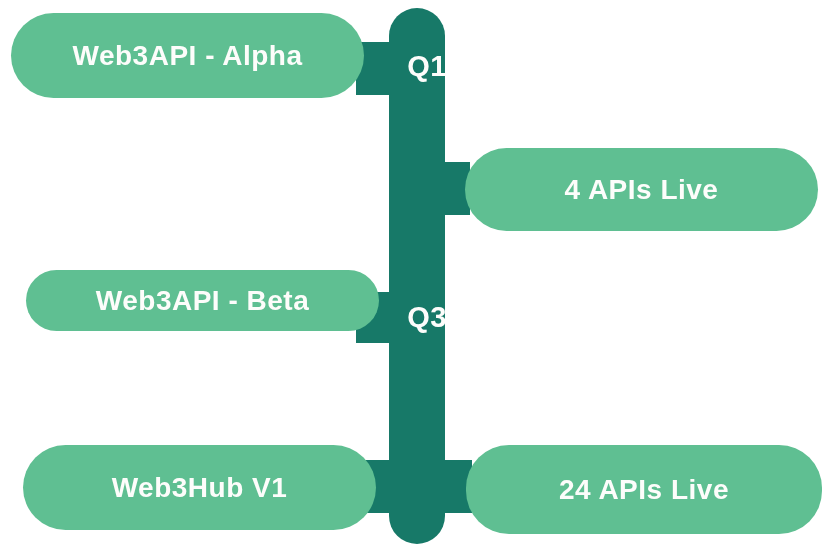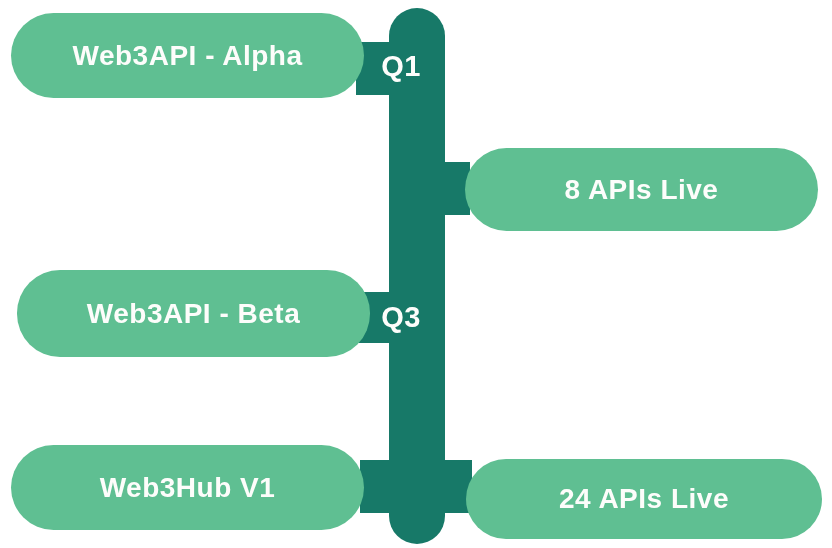--- a/index.html
+++ b/index.html
@@ -47,21 +47,21 @@
   }
   .pill span {
     color: var(--text);
     font-size: 28px;
     font-weight: 700;
     letter-spacing: 0.5px;
     white-space: nowrap;
   }
   .qlabel {
     position: absolute;
-    left: 373px;
+    left: 399px;
     width: 56px;
     text-align: center;
     color: var(--text);
     font-size: 29px;
     font-weight: 700;
     line-height: 34px;
     letter-spacing: 0.5px;
     z-index: 4;
   }
 </style>
@@ -78,28 +78,28 @@
   <div class="bar"></div>
 
   <div class="qlabel" style="top:49px;">Q1</div>
   <div class="qlabel" style="top:300px;text-align:center;">Q3</div>
 
   <div class="pill" style="left:11px;  top:13px;  width:353px; height:85px;">
     <span>Web3API - Alpha</span>
   </div>
 
   <div class="pill" style="left:465px; top:148px; width:353px; height:83px;">
-    <span>8 APIs Live</span>
+    <span>4 APIs Live</span>
   </div>
 
-  <div class="pill" style="left:17px;  top:270px; width:353px; height:87px;">
+  <div class="pill" style="left:26px;  top:270px; width:353px; height:61px;">
     <span>Web3API - Beta</span>
   </div>
 
-  <div class="pill" style="left:11px;  top:445px; width:353px; height:85px;">
+  <div class="pill" style="left:23px;  top:445px; width:353px; height:85px;">
     <span>Web3Hub V1</span>
   </div>
 
-  <div class="pill" style="left:466px; top:459px; width:356px; height:80px;">
+  <div class="pill" style="left:466px; top:445px; width:356px; height:89px;">
     <span>24 APIs Live</span>
   </div>
 
 </div>
 
 </body></html>

